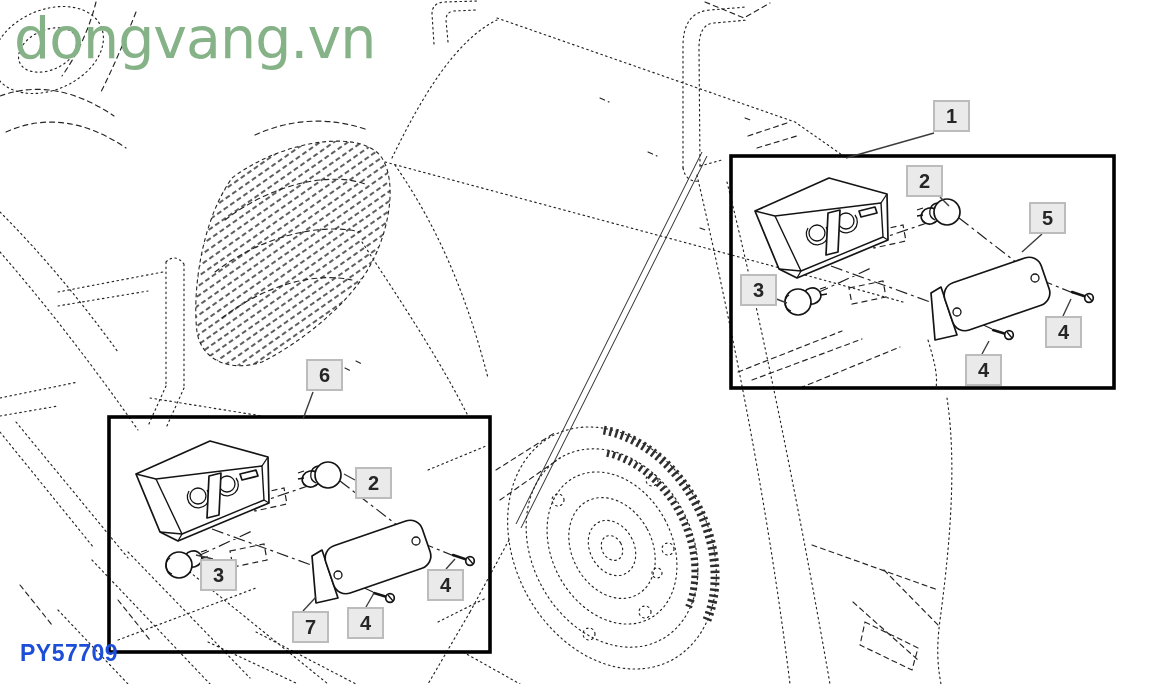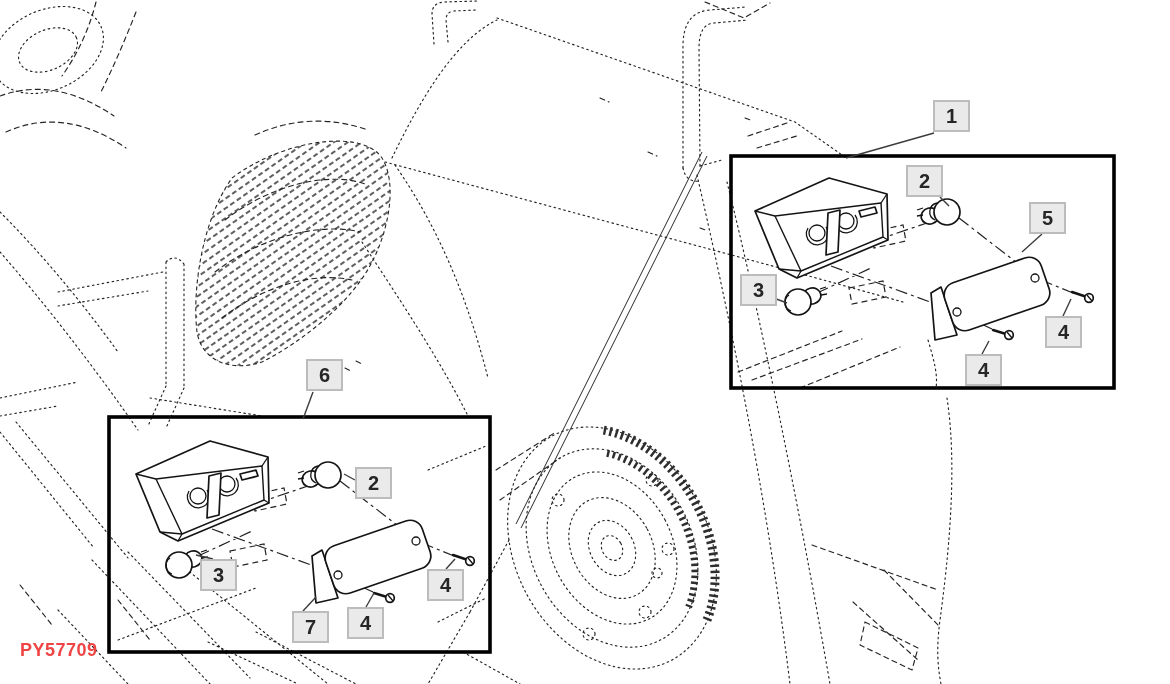--- a/index.html
+++ b/index.html
@@ -34,21 +34,21 @@
     color:#85b287;white-space:nowrap;
   }
   .callout{
     position:absolute;width:37px;height:32px;box-sizing:border-box;
     background:#eaeaea;border:2px solid #bcbcbc;
     color:#262626;font-weight:700;font-size:20px;
     display:flex;align-items:center;justify-content:center;
   }
   .part-code{
     position:absolute;left:20px;top:640px;
-    font-weight:700;font-size:18px;color:#ef4444;letter-spacing:.5px;
+    font-weight:700;font-size:23px;color:#1d4ed8;letter-spacing:.5px;
   }
 </style>
 </head>
 <body>
 
 <div class="canvas">
 
 <svg width="1170" height="684" viewBox="0 0 1170 684">
   <defs>
     <pattern id="hatch" width="8" height="8" patternUnits="userSpaceOnUse" patternTransform="rotate(-35)">
@@ -169,20 +169,21 @@
     <path class="leader" d="M982,354 L989,341"></path>
     <path class="leader" d="M313,392 L303,419"></path>
     <path class="leader" d="M355,480 L344,474"></path>
     <path class="leader" d="M213,559 L196,555"></path>
     <path class="leader" d="M303,611 L316,597"></path>
     <path class="leader" d="M366,607 L374,593"></path>
     <path class="leader" d="M446,569 L455,559"></path>
   </g>
 </svg>
 
+<div class="watermark">dongvang.vn</div>
 
 <div class="callout" style="left:933px;top:100px">1</div>
 <div class="callout" style="left:906px;top:165px">2</div>
 <div class="callout" style="left:1029px;top:202px">5</div>
 <div class="callout" style="left:740px;top:274px">3</div>
 <div class="callout" style="left:1045px;top:316px">4</div>
 <div class="callout" style="left:965px;top:354px">4</div>
 
 <div class="callout" style="left:306px;top:359px">6</div>
 <div class="callout" style="left:355px;top:467px">2</div>

